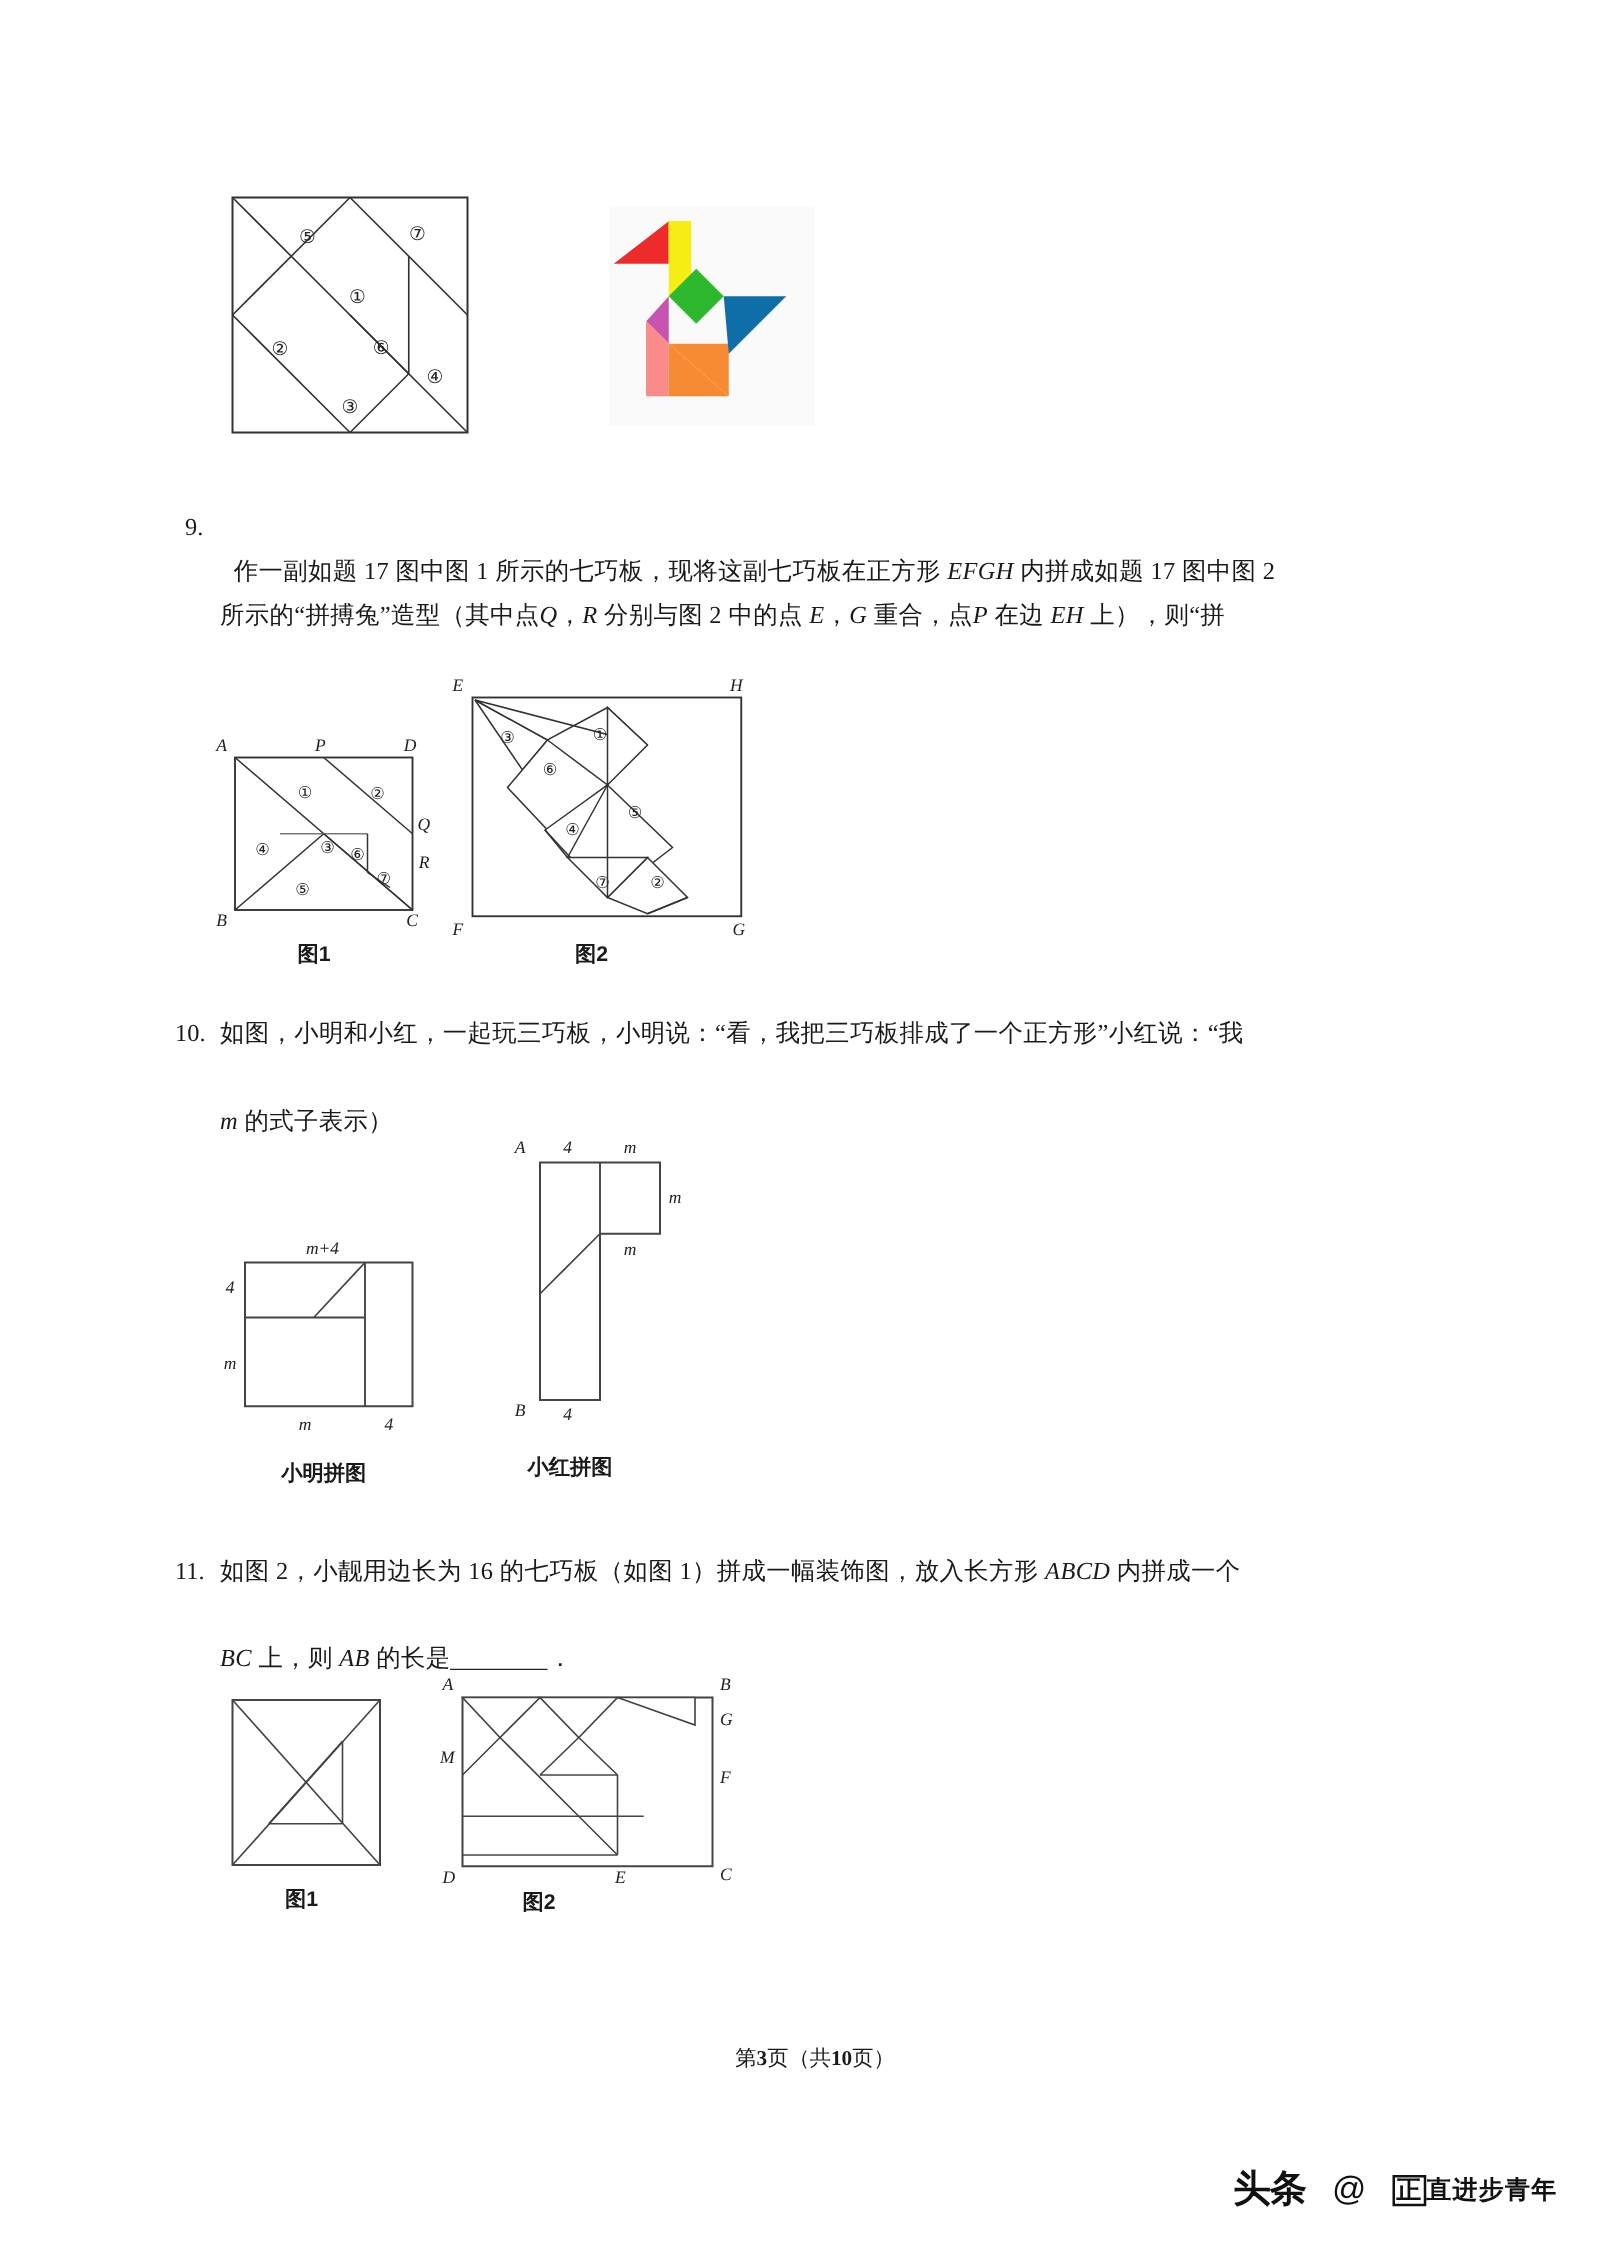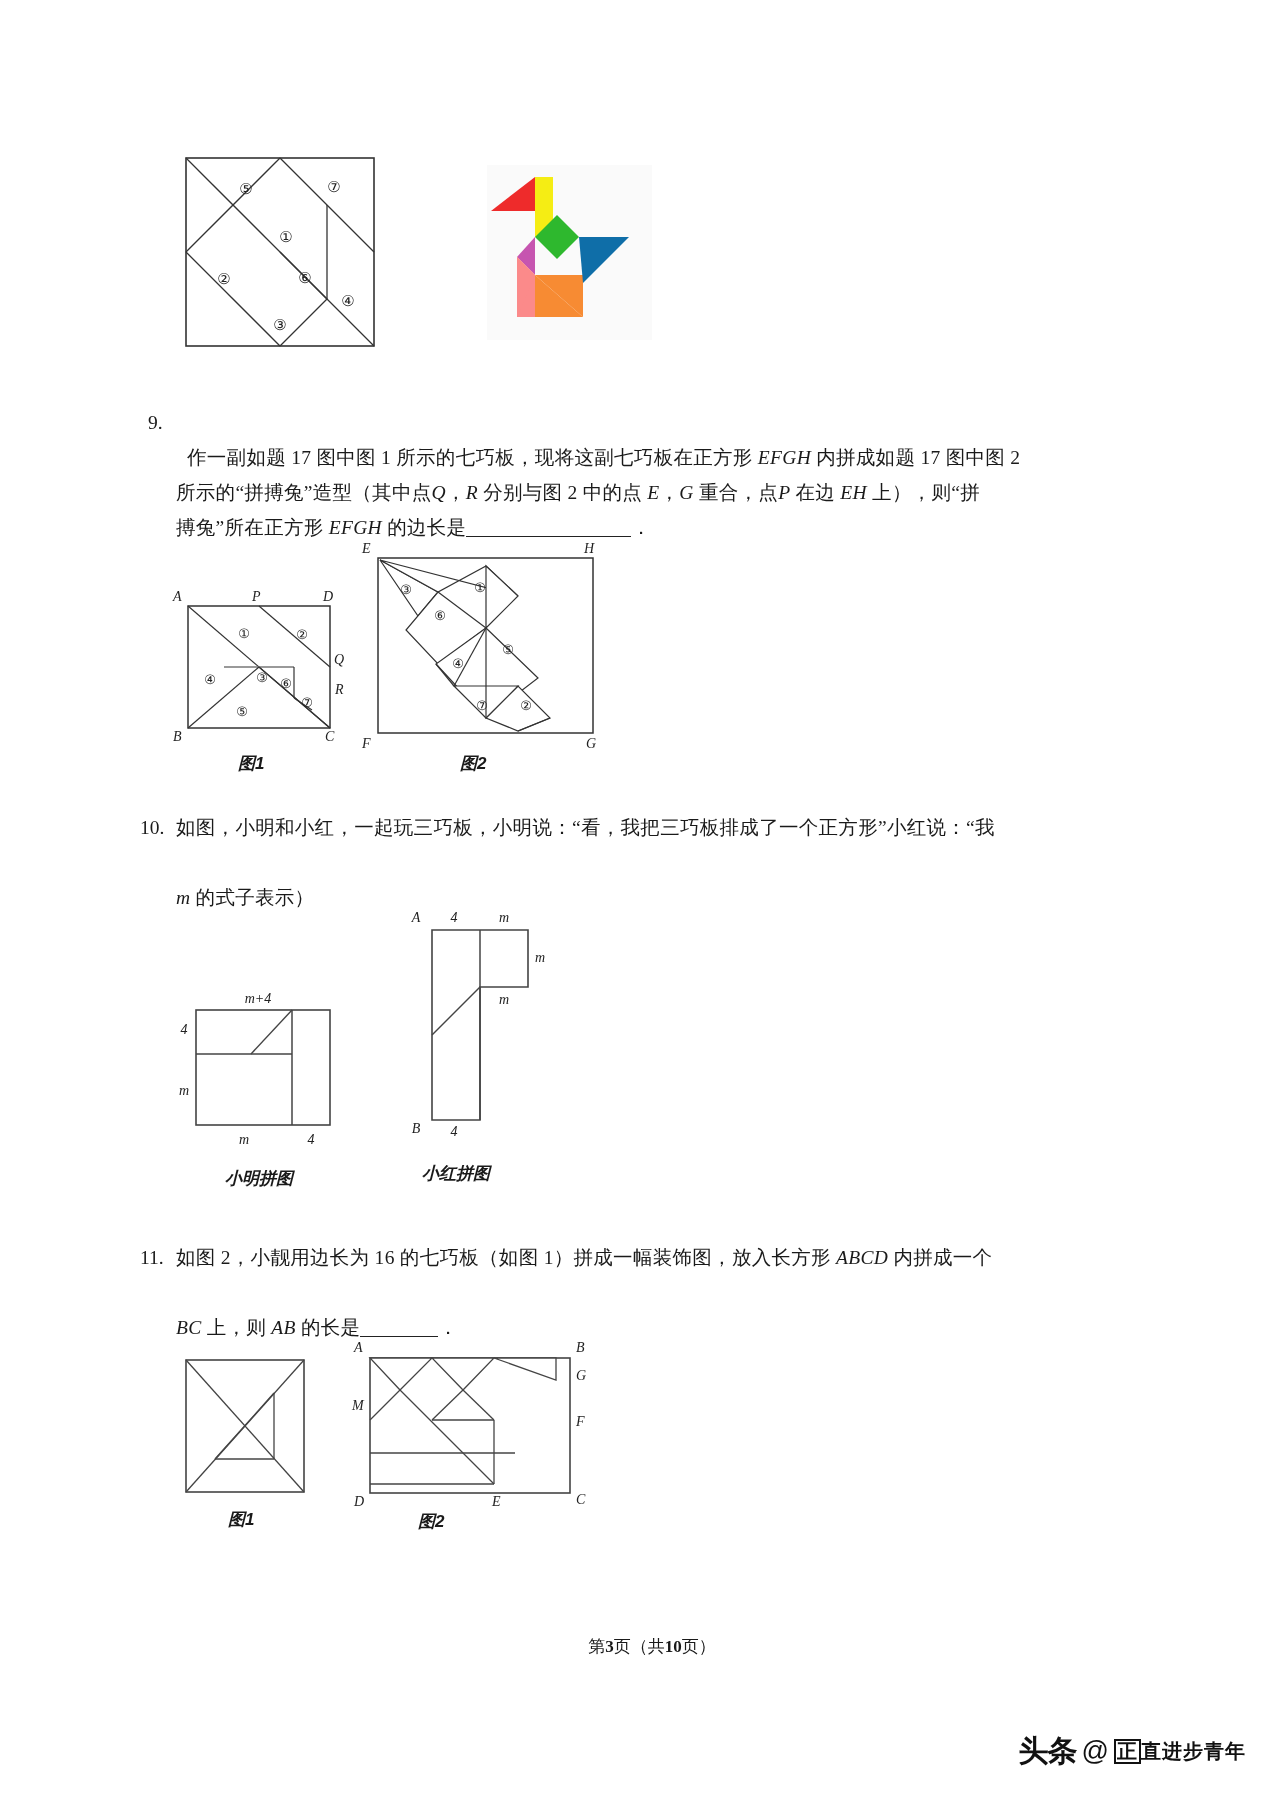--- a/index.html
+++ b/index.html
@@ -68,38 +68,37 @@
   }
   
   .fig { position: absolute; }
   .fig svg { display: block; overflow: visible; }
   .caption {
     position: absolute;
     font-size: 17px;
     font-weight: 600;
     font-family: "Liberation Sans", sans-serif;
     white-space: nowrap;
-    font-style: italic;
   }
   
   .footer {
     position: absolute;
     width: 100%;
     text-align: center;
     font-size: 17px;
   }
   .footer b { font-weight: 700; }
   
   .watermark {
     position: absolute;
     right: 34px;
     bottom: 38px;
     display: flex;
     align-items: center;
-    gap: 5px;
+    gap: 21px;
   }
   .wm-logo {
     font-family: "Liberation Sans", sans-serif;
     font-weight: 800;
     font-size: 30px;
     letter-spacing: -1px;
     color: #111;
   }
   .wm-at {
     font-family: "Liberation Sans", sans-serif;
@@ -183,23 +182,20 @@
 
 
   <div class="qtext" style="left:187px; top:440px;">
     <span>作一副如题 17 图中图 1 所示的七巧板，现将这副七巧板在正方形</span>&nbsp;<span class="ital">EFGH</span>&nbsp;<span>内拼成如题 17 图中图 2</span>
   </div>
 
   <div class="qtext" style="left:176px; top:475px;">
     <span>所示的“拼搏兔”造型（其中点</span><span class="ital">Q</span><span>，</span><span class="ital">R</span>&nbsp;<span>分别与图 2 中的点</span>&nbsp;<span class="ital">E</span><span>，</span><span class="ital">G</span>&nbsp;<span>重合，点</span><span class="ital">P</span>&nbsp;<span>在边</span>&nbsp;<span class="ital">EH</span>&nbsp;<span>上），则“拼</span>
   </div>
 
-  <div class="qtext" style="left:176px; top:510px;">
-    <span>搏兔”所在正方形</span>&nbsp;<span class="ital">EFGH</span>&nbsp;<span>的边长是</span><span class="blank-long"></span><span>．</span>
-  </div>
 
   <div class="fig" style="left:188px; top:606px;">
     <svg width="160" height="140" viewBox="0 0 160 140">
       <rect x="0" y="0" width="142" height="122" fill="#fff" stroke="#333" stroke-width="1.5"></rect>
       <line x1="0" y1="0" x2="142" y2="122" stroke="#333" stroke-width="1.2"></line>
       <line x1="142" y1="0" x2="0" y2="122" stroke="#333" stroke-width="0"></line>
       <line x1="71" y1="0" x2="142" y2="61" stroke="#333" stroke-width="1.2"></line>
       <line x1="71" y1="0" x2="0" y2="122" stroke="#333" stroke-width="0"></line>
       <line x1="36" y1="61" x2="106" y2="61" stroke="#777" stroke-width="1.3"></line>
       <line x1="0" y1="122" x2="71" y2="58" stroke="#333" stroke-width="0"></line>

